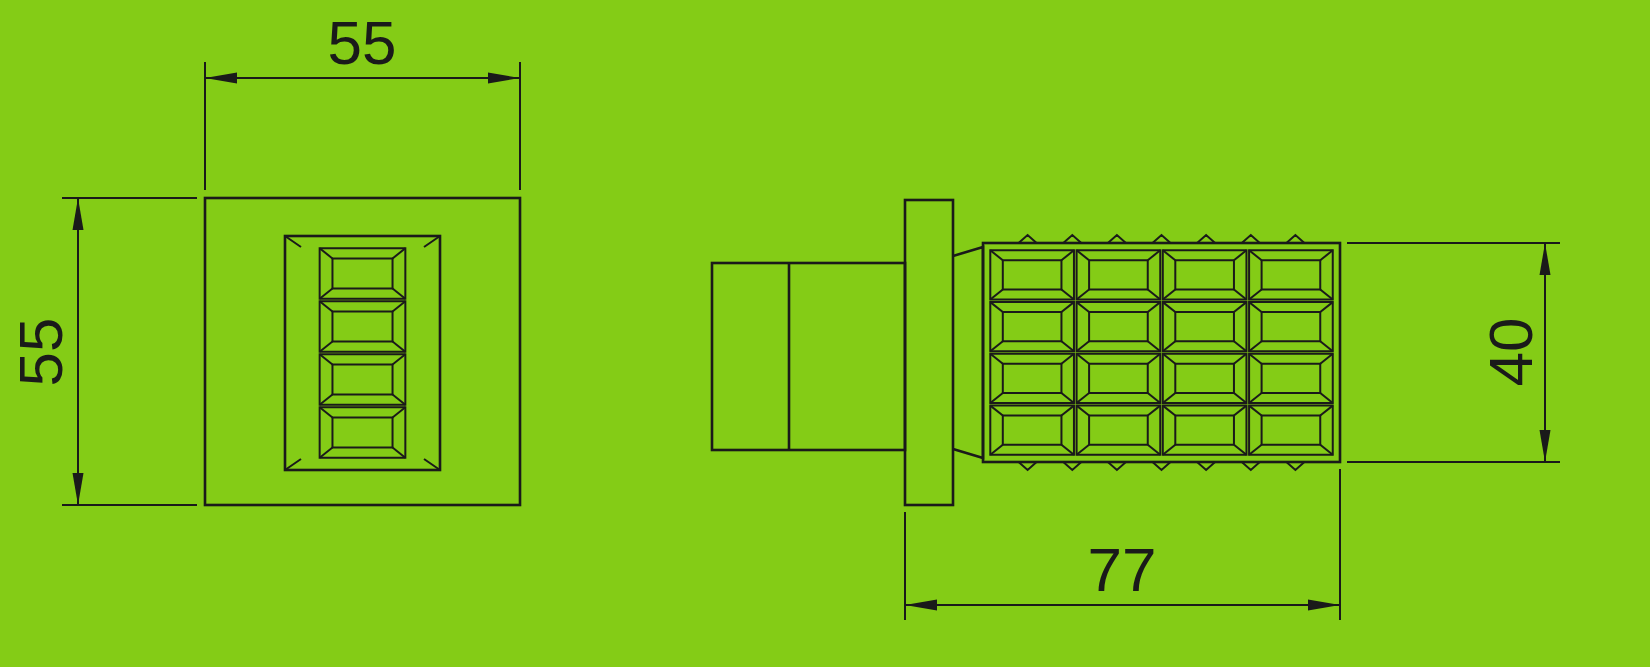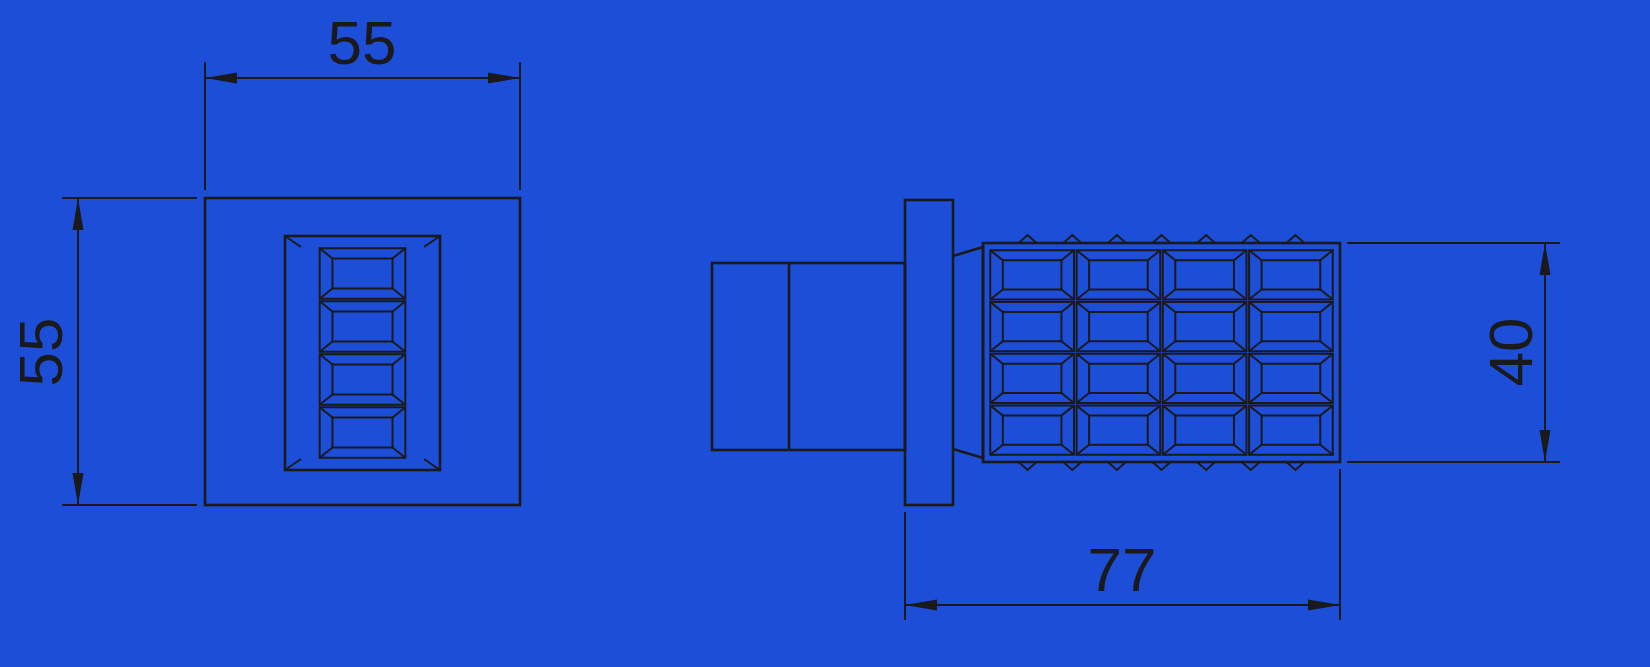--- a/index.html
+++ b/index.html
@@ -8,21 +8,21 @@
     background: #ffffff;
     width: 1650px;
     height: 667px;
     overflow: hidden;
     font-family: "Liberation Sans", sans-serif;
   }
   .canvas {
     position: relative;
     width: 1650px;
     height: 667px;
-    background: #1d4ed8;
+    background: #84cc16;
   }
   svg { display: block; }
   .outline {
     fill: none;
     stroke: #1a1a1a;
     stroke-width: 2.6;
     stroke-linejoin: miter;
   }
   .pattern-line {
     fill: none;

